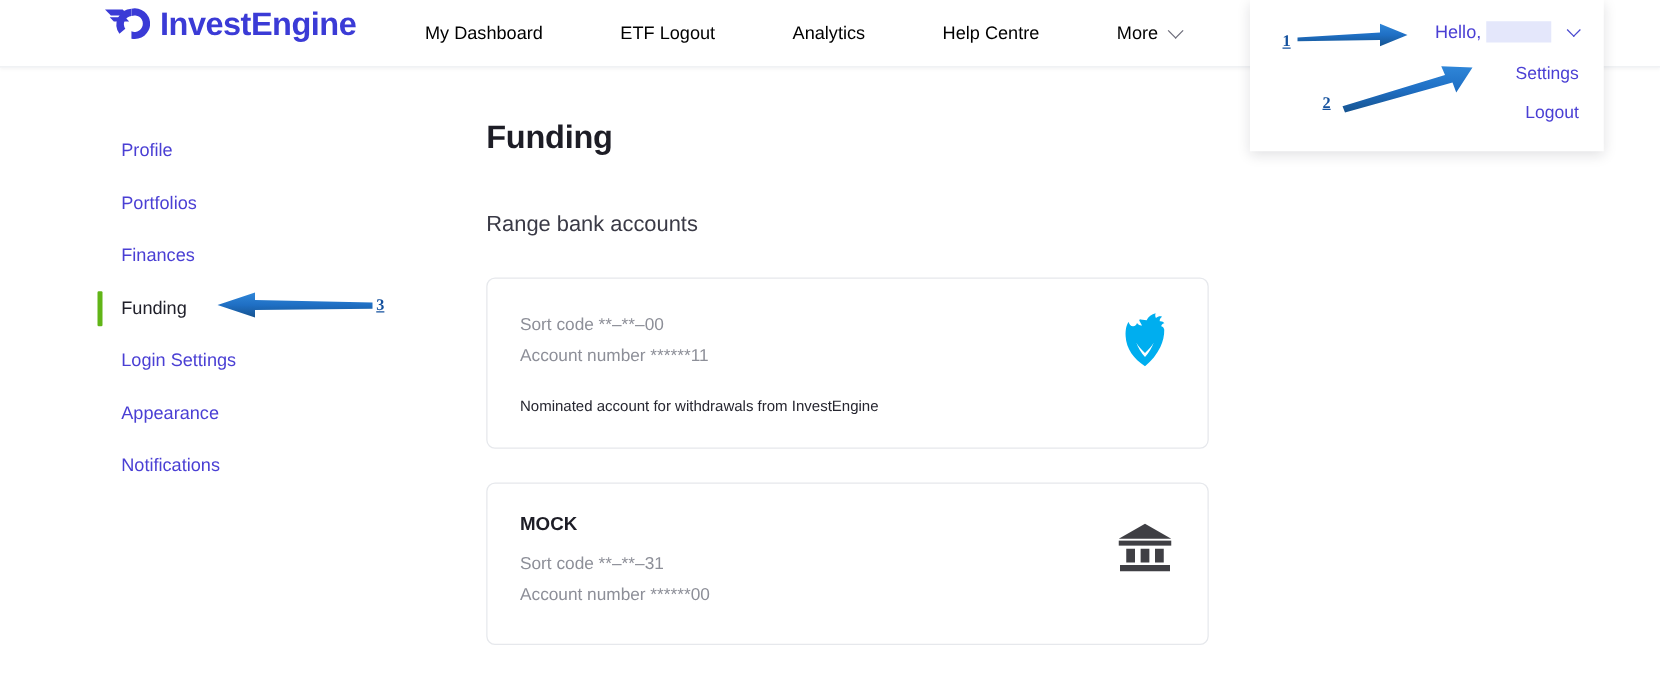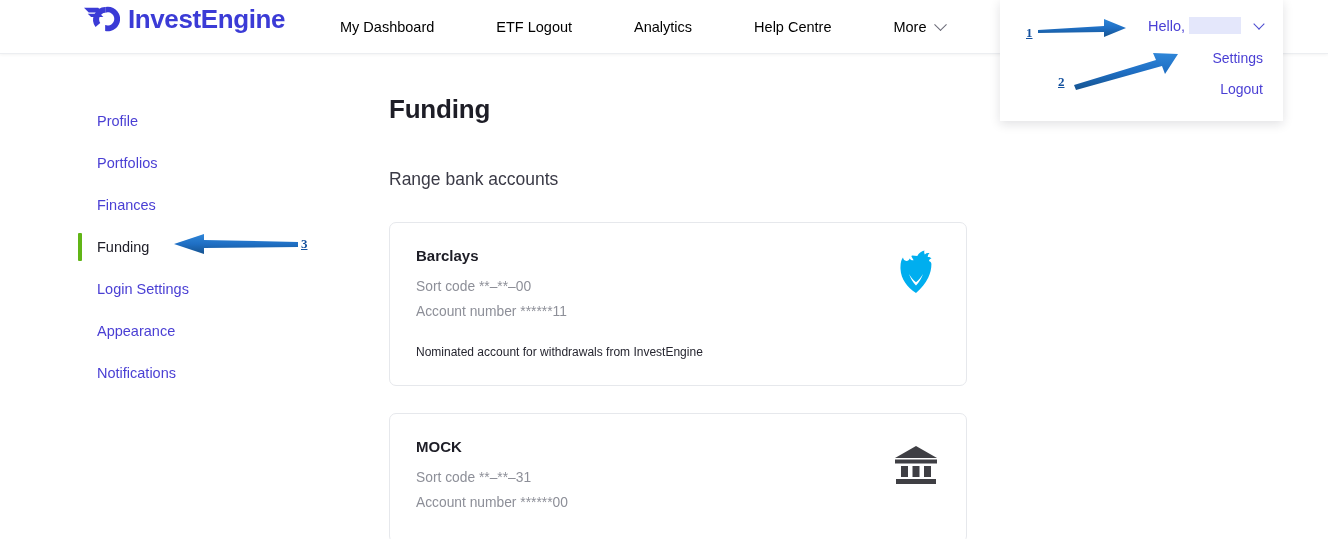--- a/index.html
+++ b/index.html
@@ -296,21 +296,20 @@
     <div class="side-item">
       <span class="side-label">Notifications</span>
     </div>
   </div>
 
   <div class="main">
     <div class="page-title">Funding</div>
     <div class="section-title">Range bank accounts</div>
 
     <div class="card first">
-      <div class="bank-name">Barclays</div>
       <div class="bank-line">Sort code **–**–00</div>
       <div class="bank-line">Account number ******11</div>
       <div class="bank-note">Nominated account for withdrawals from InvestEngine</div>
       <span class="bank-logo">
         <svg viewBox="0 0 48 48" xmlns="http://www.w3.org/2000/svg">
           <path d="M24 46 C15 40 9 32 8.5 22 C8.2 16 9.5 12 11 10.5 C11.4 12.6 12.6 13.8 14.3 13.9 C16 14 17.2 13 17.6 11.4 C18.6 12.8 20 13.6 21.6 13.3 L19.6 9.8 C19.2 9.1 19.6 8.4 20.4 8.5 L25.3 9.1 C26.6 6.3 29.3 4.2 32.5 3.6 C32 5 32.1 6.4 32.8 7.4 C34.2 6.2 36 5.8 37.6 6.3 C36.3 7.2 35.6 8.6 35.8 10 C37.4 9.8 38.8 10.4 39.5 11.6 C38.2 11.7 37.2 12.6 37 13.9 C38.4 14.3 39.3 15.4 39.4 16.8 C39.5 21.3 38.4 26.2 36.3 30.6 C33.5 36.5 29.2 41.7 24 46 Z" fill="#00AEEF"></path>
           <path d="M17 27 C18.6 31.4 20.9 35.3 24 38.6 C27.1 35.3 29.4 31.4 31 27 C29.2 30.2 26.8 33 24 35.3 C21.2 33 18.8 30.2 17 27 Z" fill="#ffffff"></path>
         </svg>
       </span>
     </div>

